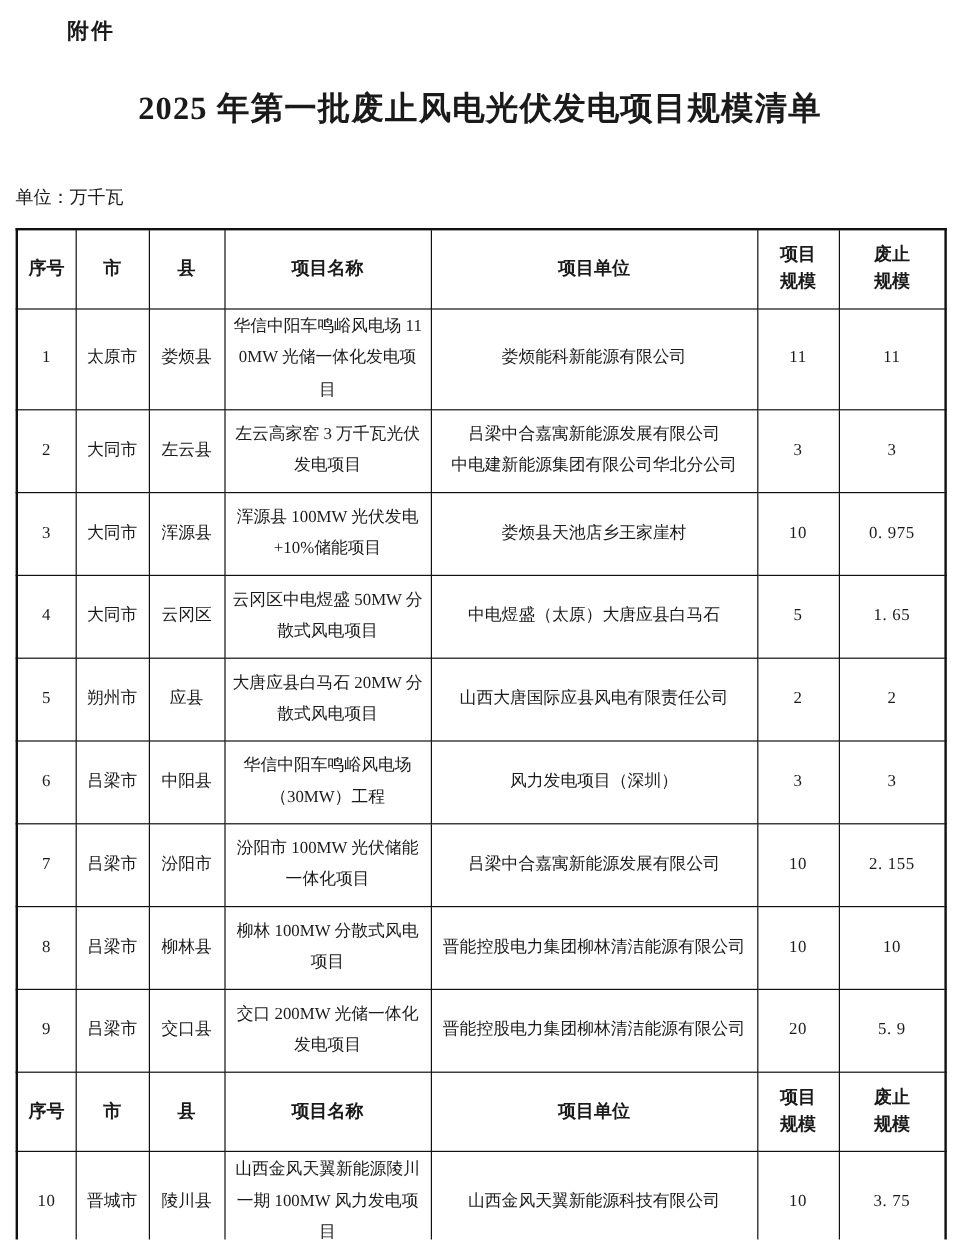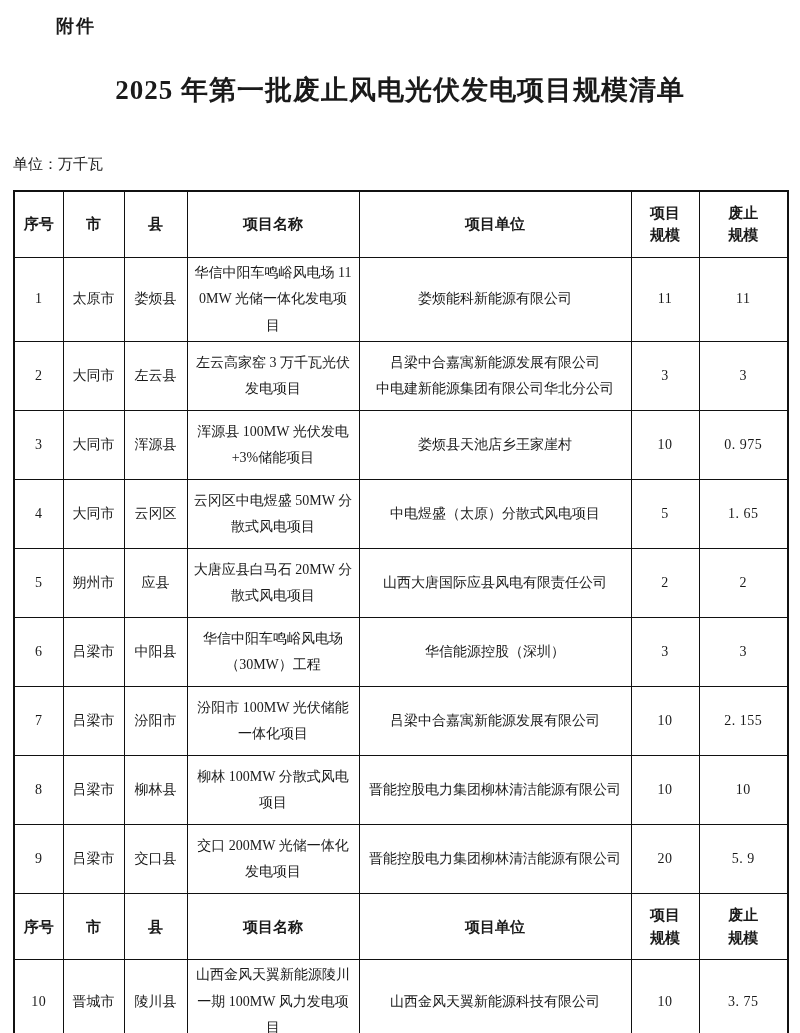--- a/index.html
+++ b/index.html
@@ -126,49 +126,49 @@
       <td>左云高家窑 3 万千瓦光伏发电项目</td>
       <td class="preline">吕梁中合嘉寓新能源发展有限公司
 中电建新能源集团有限公司华北分公司</td>
       <td class="num">3</td>
       <td class="num">3</td>
     </tr>
     <tr class="data-row">
       <td class="num">3</td>
       <td>大同市</td>
       <td>浑源县</td>
-      <td>浑源县 100MW 光伏发电+3%储能项目</td>
+      <td>浑源县 100MW 光伏发电+10%储能项目</td>
       <td class="preline">娄烦县天池店乡王家崖村</td>
       <td class="num">10</td>
       <td class="num">0. 975</td>
     </tr>
     <tr class="data-row">
       <td class="num">4</td>
       <td>大同市</td>
       <td>云冈区</td>
       <td>云冈区中电煜盛 50MW 分散式风电项目</td>
-      <td class="preline">中电煜盛（太原）分散式风电项目</td>
+      <td class="preline">中电煜盛（太原）大唐应县白马石</td>
       <td class="num">5</td>
       <td class="num">1. 65</td>
     </tr>
     <tr class="data-row">
       <td class="num">5</td>
       <td>朔州市</td>
       <td>应县</td>
       <td>大唐应县白马石 20MW 分散式风电项目</td>
       <td class="preline">山西大唐国际应县风电有限责任公司</td>
       <td class="num">2</td>
       <td class="num">2</td>
     </tr>
     <tr class="data-row">
       <td class="num">6</td>
       <td>吕梁市</td>
       <td>中阳县</td>
       <td>华信中阳车鸣峪风电场（30MW）工程</td>
-      <td class="preline">华信能源控股（深圳）</td>
+      <td class="preline">风力发电项目（深圳）</td>
       <td class="num">3</td>
       <td class="num">3</td>
     </tr>
     <tr class="data-row">
       <td class="num">7</td>
       <td>吕梁市</td>
       <td>汾阳市</td>
       <td>汾阳市 100MW 光伏储能一体化项目</td>
       <td class="preline">吕梁中合嘉寓新能源发展有限公司</td>
       <td class="num">10</td>

